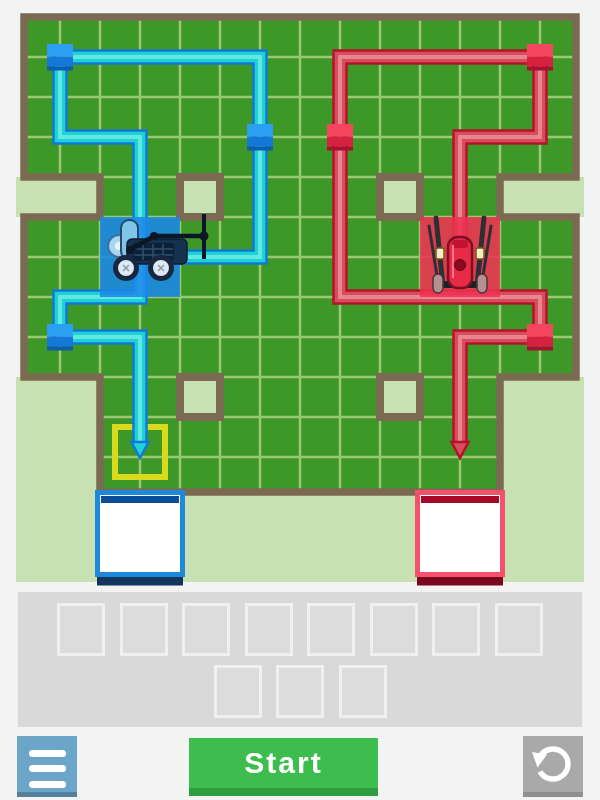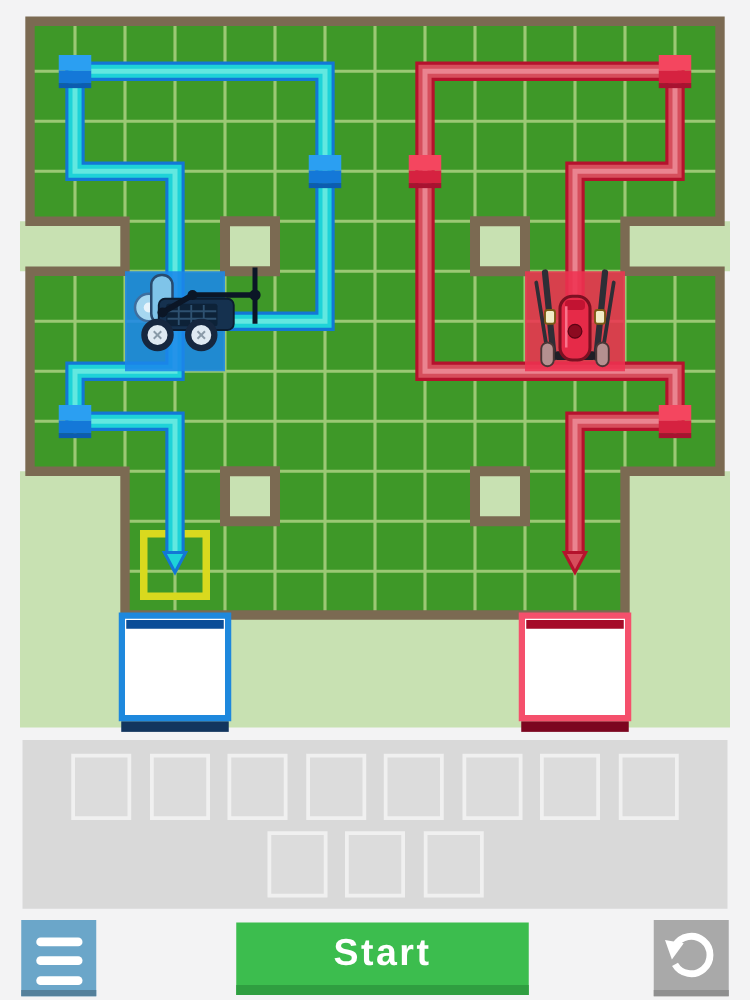--- a/index.html
+++ b/index.html
@@ -10,21 +10,21 @@
         box-sizing:border-box;padding-top:11px;}
   .slot-row{display:flex;justify-content:center;gap:14.5px;}
   .slot-row.second{margin-top:9px;}
   .slot{width:48px;height:53px;box-sizing:border-box;background:var(--slot-fill);
         border:3px solid var(--slot-border);}
   .btn{position:absolute;border:none;padding:0;margin:0;cursor:pointer;display:block;}
   .menu-btn{left:17px;top:736px;width:60px;height:61px;background:var(--btn-menu);
             border-bottom:5px solid var(--btn-menu-edge);}
   .menu-bars{display:flex;flex-direction:column;align-items:center;gap:8.5px;padding-top:9px;}
   .menu-bar{width:37px;height:7px;border-radius:3.5px;background:#fff;}
-  .start-btn{left:189px;top:738px;width:234px;height:58px;background:var(--btn-start);
+  .start-btn{left:189px;top:738px;width:189px;height:58px;background:var(--btn-start);
              border-bottom:8px solid var(--btn-start-edge);color:#fff;font-weight:bold;
              font-size:30px;letter-spacing:2px;font-family:"Liberation Sans",sans-serif;
              text-align:center;line-height:48px;}
   .reset-btn{left:523px;top:736px;width:60px;height:61px;background:var(--btn-reset);
              border-bottom:5px solid var(--btn-reset-edge);}
 </style>
 </head>
 <body>
 
 <div class="app" style="--page-bg: #f3f3f4; --tray-bg: #d9d9d9; --slot-fill: #dcdcdc; --slot-border: #f0f0f0; --btn-menu: #6ba6c9; --btn-menu-edge: #54809b; --btn-start: #3cbd4e; --btn-start-edge: #2f9e40; --btn-reset: #a9a9a9; --btn-reset-edge: #8f8f8f;">

